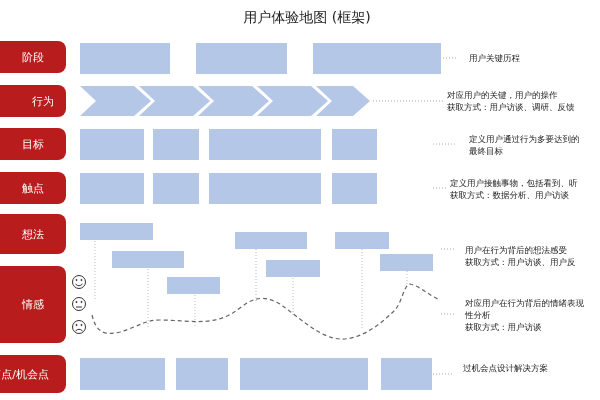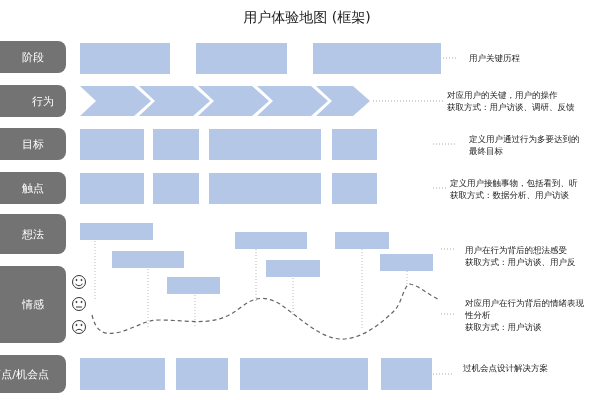--- a/index.html
+++ b/index.html
@@ -1,18 +1,18 @@
 <!DOCTYPE html>
 <html><head>
 <meta charset="utf-8">
 <style>
   html,body{margin:0;padding:0;background:#fff;}
   body{width:600px;height:400px;position:relative;overflow:hidden;font-family:"DejaVu Sans",sans-serif;}
   .title{position:absolute;left:0;width:600px;top:9px;text-align:center;font-size:14px;color:#222;margin-left:7px;}
-  .label{position:absolute;left:0;width:66px;background:#737373;color:#fff;font-size:11px;display:flex;align-items:center;justify-content:center;border-radius:0 8px 8px 0;box-sizing:border-box;padding-left:0;}
+  .label{position:absolute;left:0;width:66px;background:#b91c1c;color:#fff;font-size:11px;display:flex;align-items:center;justify-content:center;border-radius:0 8px 8px 0;box-sizing:border-box;padding-left:0;}
   .box{position:absolute;background:#b4c7e7;}
   .note{position:absolute;font-size:8.5px;color:#222;line-height:12px;white-space:nowrap;}
   svg.overlay{position:absolute;left:0;top:0;}
 </style>
 </head>
 <body>
 
 <div class="title">用户体验地图 (框架)</div>
 
 <div class="label" style="top:41px;height:32px;">

